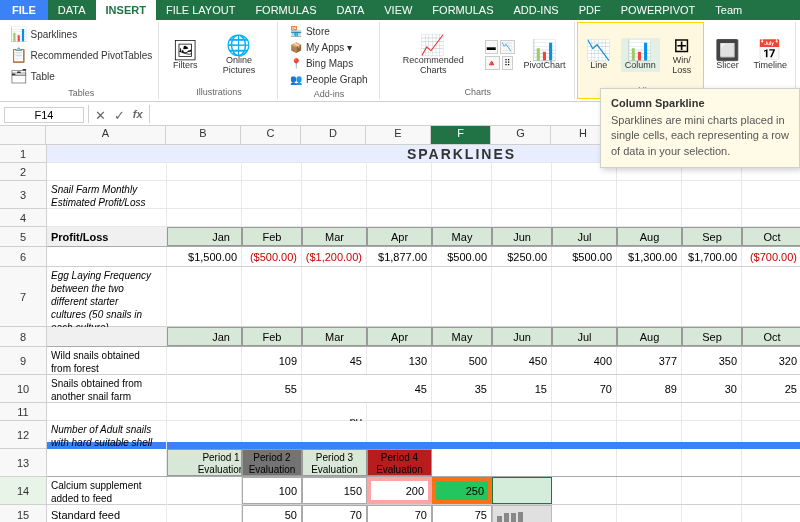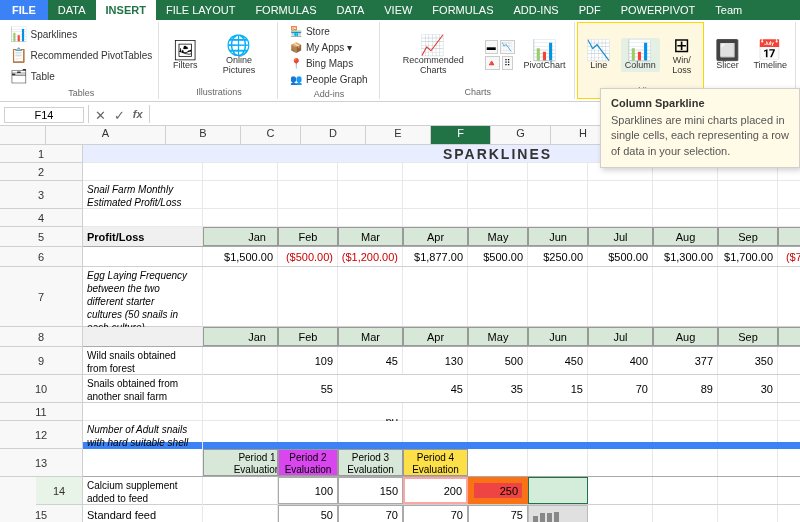--- a/index.html
+++ b/index.html
@@ -236,21 +236,21 @@
       <div class="row-header h-1">4</div>
       <div class="row-header h-5">5</div>
       <div class="row-header h-5">6</div>
       <div class="row-header" style="height:60px; min-width:46px; border-bottom:1px solid #d0d0d0; text-align:center; font-size:11px; color:#333; display:flex; align-items:center; justify-content:center;">7</div>
       <div class="row-header h-5">8</div>
       <div class="row-header" style="height:28px; min-width:46px; border-bottom:1px solid #d0d0d0; text-align:center; font-size:11px; color:#333; display:flex; align-items:center; justify-content:center;">9</div>
       <div class="row-header" style="height:28px; min-width:46px; border-bottom:1px solid #d0d0d0; text-align:center; font-size:11px; color:#333; display:flex; align-items:center; justify-content:center;">10</div>
       <div class="row-header h-1">11</div>
       <div class="row-header" style="height:28px; min-width:46px; border-bottom:1px solid #d0d0d0; text-align:center; font-size:11px; color:#333; display:flex; align-items:center; justify-content:center;">12</div>
       <div class="row-header" style="height:28px; min-width:46px; border-bottom:1px solid #d0d0d0; text-align:center; font-size:11px; color:#333; display:flex; align-items:center; justify-content:center;">13</div>
-      <div class="row-header" style="height:28px; min-width:46px; border-bottom:1px solid #d0d0d0; text-align:center; font-size:11px; color:#333; display:flex; align-items:center; justify-content:center; background:#e8f4e8;margin-left:36px;">14</div>
+      <div class="row-header" style="height:28px; min-width:46px; border-bottom:1px solid #d0d0d0; text-align:center; font-size:11px; color:#333; display:flex; align-items:center; justify-content:center; background:#e8f4e8;">14</div>
       <div class="row-header h-5">15</div>
     </div>
 
     <div style="flex:1; overflow:hidden;">
 
       <div class="grid-row h-1">
         <div class="cell w-a" style="width: 830px; min-width: 830px; justify-content: center; font-weight: bold; font-size: 14px; letter-spacing: 2px; background: rgb(232, 238, 255); color: rgb(51, 51, 51);">SPARKLINES</div>
 
       </div>
 
@@ -415,39 +415,39 @@
         <div class="cell w-h"></div>
         <div class="cell w-i"></div>
         <div class="cell w-j"></div>
         <div class="cell w-k"></div>
 
       </div>
 
       <div class="grid-row" style="height:28px; border-bottom:1px solid #aaa;">
         <div class="cell w-a"></div>
         <div class="cell w-b" style="background:#d8e8d8; border:1px solid #999; font-size:10px; justify-content:center; text-align:center; white-space:normal; line-height:1.2; align-items:flex-start; padding-top:2px;">Period 1<br>Evaluation</div>
-        <div class="cell w-c" style="background:#d946ef; border:1px solid #999; font-size:10px; justify-content:center; text-align:center; white-space:normal; line-height:1.2; align-items:flex-start; padding-top:2px;">Period 2<br>Evaluation</div>
+        <div class="cell w-c" style="background:#737373; border:1px solid #999; font-size:10px; justify-content:center; text-align:center; white-space:normal; line-height:1.2; align-items:flex-start; padding-top:2px;">Period 2<br>Evaluation</div>
         <div class="cell w-d" style="background:#d8e8d8; border:1px solid #999; font-size:10px; justify-content:center; text-align:center; white-space:normal; line-height:1.2; align-items:flex-start; padding-top:2px;">Period 3<br>Evaluation</div>
-        <div class="cell w-e" style="background:#fde047; border:1px solid #999; font-size:10px; justify-content:center; text-align:center; white-space:normal; line-height:1.2; align-items:flex-start; padding-top:2px;">Period 4<br>Evaluation</div>
+        <div class="cell w-e" style="background:#b91c1c; border:1px solid #999; font-size:10px; justify-content:center; text-align:center; white-space:normal; line-height:1.2; align-items:flex-start; padding-top:2px;">Period 4<br>Evaluation</div>
         <div class="cell w-f"></div>
         <div class="cell w-g"></div>
         <div class="cell w-h"></div>
         <div class="cell w-i"></div>
         <div class="cell w-j"></div>
         <div class="cell w-k"></div>
 
       </div>
 
       <div class="grid-row" style="height:28px; border-bottom:1px solid #d0d0d0;">
         <div class="cell w-a" style="font-size:10px; white-space:normal; line-height:1.3; height:28px; align-items:flex-start; padding-top:2px;">Calcium supplement<br>added to feed</div>
         <div class="cell w-b"></div>
         <div class="cell w-c" style="justify-content:flex-end; border:1px solid #aaa;">100</div>
         <div class="cell w-d" style="justify-content:flex-end; border:1px solid #aaa;">150</div>
-        <div class="cell w-e" style="justify-content:flex-end; border:2px solid #fca5a5;">200</div>
-        <div class="cell w-f" style="justify-content:flex-end; border:6px solid #f97316; background:#ef4444;">250</div>
+        <div class="cell w-e" style="justify-content:flex-end; border:4px solid #fca5a5;">200</div>
+        <div class="cell w-f" style="justify-content:flex-end; border:4px solid #f97316; background:#22c55e;">250</div>
         <div class="cell w-g" style="background:#d4edda; border:1px solid #217346;"></div>
         <div class="cell w-h"></div>
         <div class="cell w-i"></div>
         <div class="cell w-j"></div>
         <div class="cell w-k"></div>
 
       </div>
 
       <div class="grid-row h-5" style="border-bottom:1px solid #d0d0d0;">
         <div class="cell w-a">Standard feed</div>

